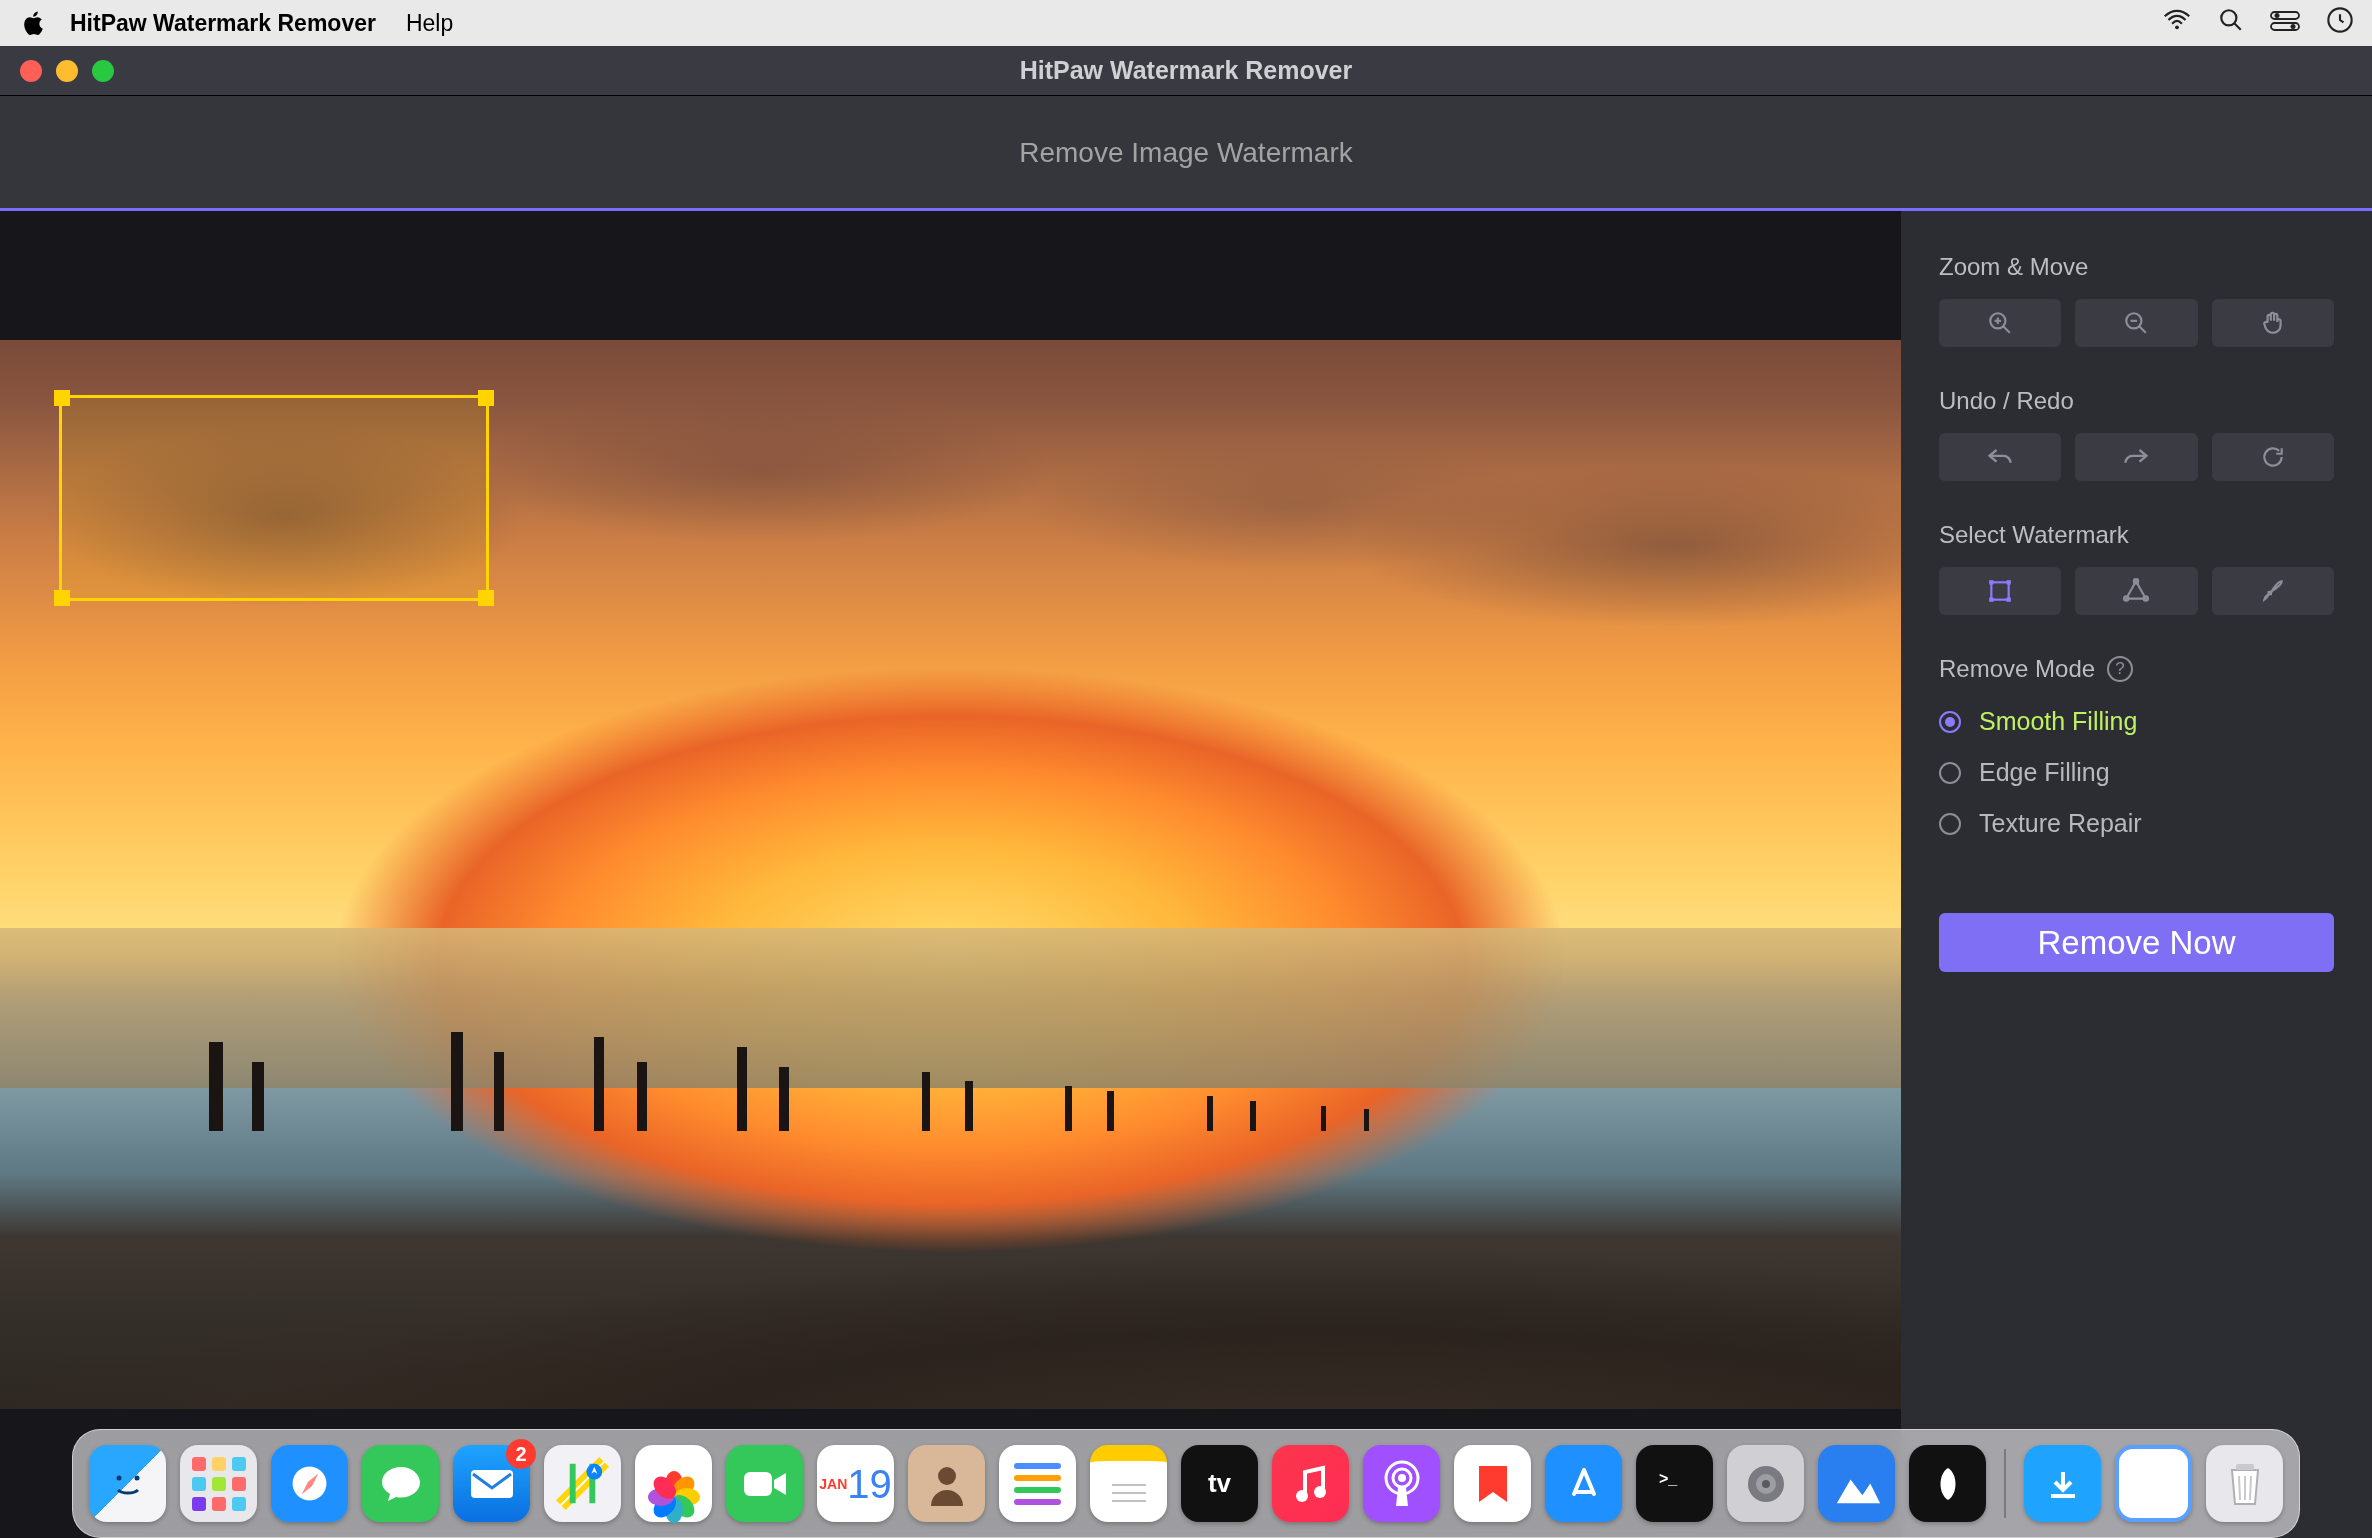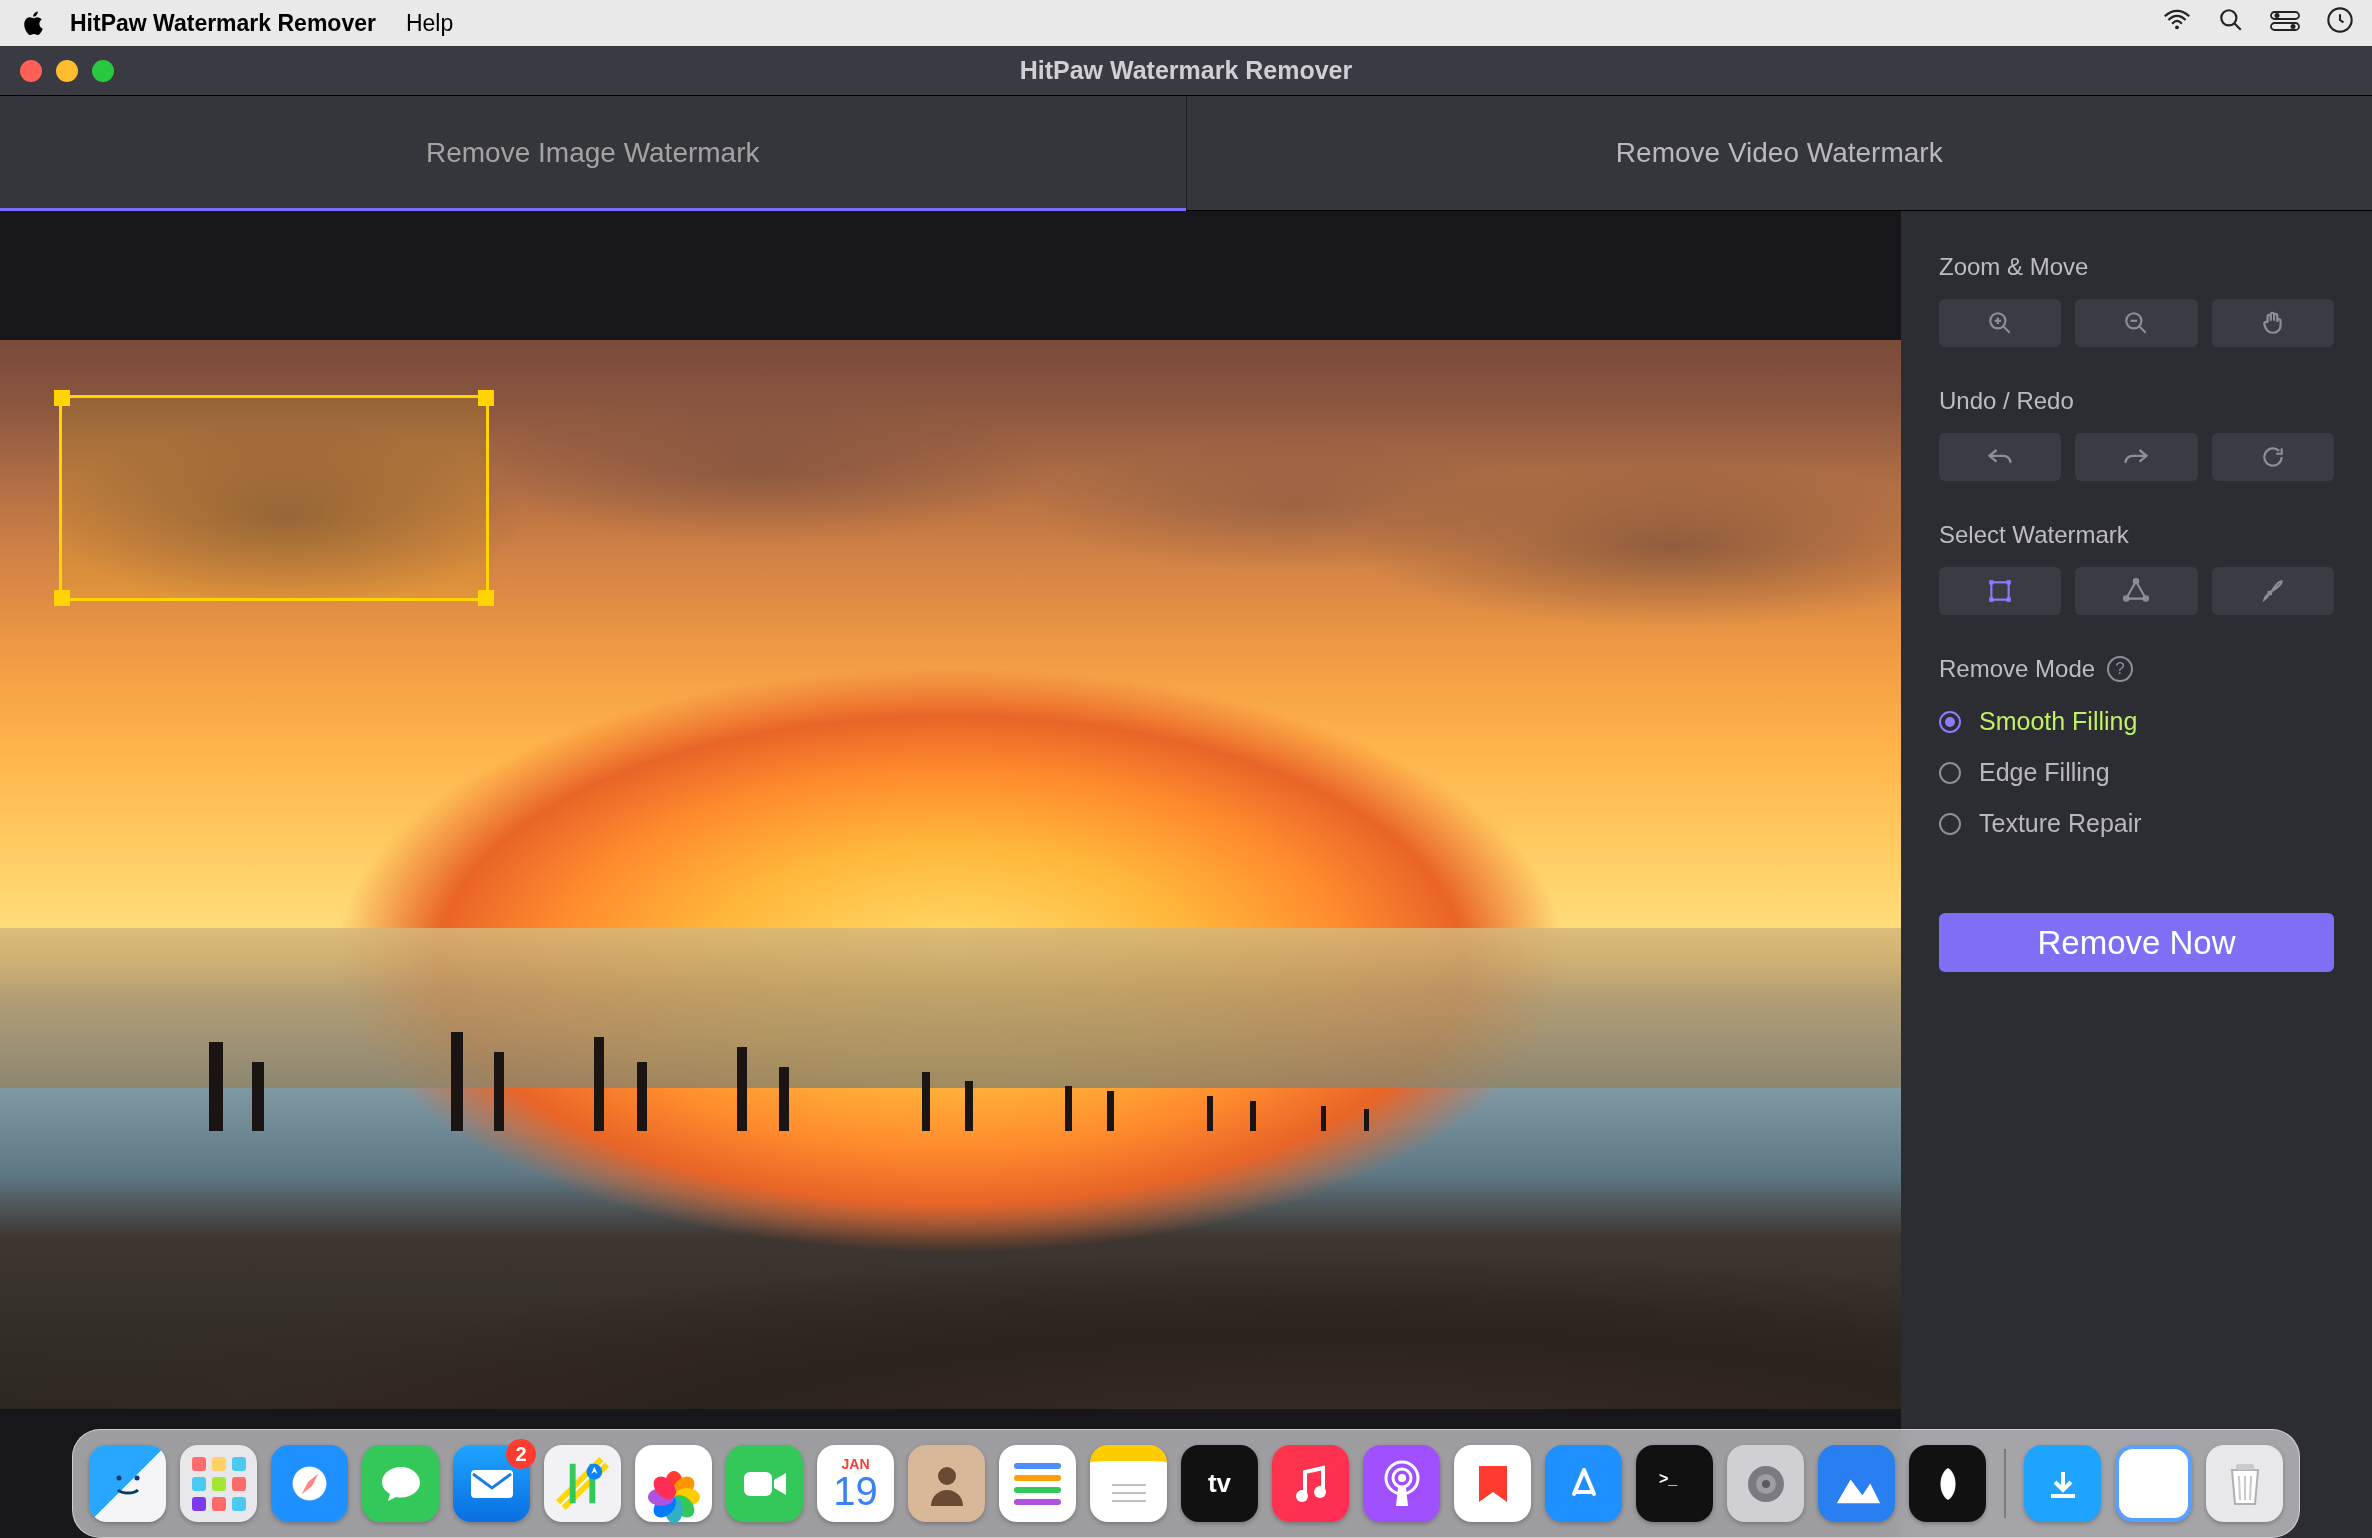--- a/index.html
+++ b/index.html
@@ -135,21 +135,21 @@
 .badge{position:absolute;top:-6px;right:-6px;background:#ff3b30;color:#fff;border-radius:20px;min-width:30px;height:30px;font-size:20px;display:flex;align-items:center;justify-content:center;font-weight:700;padding:0 6px;}
 
 .di-finder{background:linear-gradient(135deg,#29a7ff 50%,#f5f5f7 50%);} 
 .di-launchpad{background:#e8e8ec;} 
 .di-safari{background:radial-gradient(circle,#fff 30%,#1e90ff 32%,#1e90ff 100%);} 
 .di-messages{background:#34c759;} 
 .di-mail{background:linear-gradient(#1ea4ff,#0a6fe0);} 
 .di-maps{background:#f2f2f6;} 
 .di-photos{background:#fff;} 
 .di-facetime{background:#34c759;} 
-.di-calendar{background:#fff;color:#000;flex-direction:column;} 
+.di-calendar{background:#fff;color:#000;flex-direction:row;} 
 .di-contacts{background:#d9b89a;} 
 .di-reminders{background:#fff;} 
 .di-notes{background:#fff;border-top:16px solid #ffcc00;} 
 .di-tv{background:#111;} 
 .di-music{background:linear-gradient(135deg,#fc354c,#ff2d55);} 
 .di-podcasts{background:#a050ff;} 
 .di-news{background:#fff;color:#ff3b30;} 
 .di-appstore{background:#1e90ff;} 
 .di-terminal{background:#111;} 
 .di-settings{background:#d0d0d4;} 
@@ -225,21 +225,20 @@
     <div class="traffic">
       <div class="dot red"></div>
       <div class="dot yellow"></div>
       <div class="dot green"></div>
     </div>
     <div class="titlebar-title">HitPaw Watermark Remover</div>
   </div>
 
   <div class="tabs">
     <div class="tab active">Remove Image Watermark</div>
-    <div class="tab">Remove Video Watermark</div>
   </div>
 
   <div class="workspace">
     <div class="canvas-area">
       <div class="canvas">
         <div class="clouds"></div>
         <div class="water"></div>
         <div class="pier">
           <span></span>
             <span></span>

